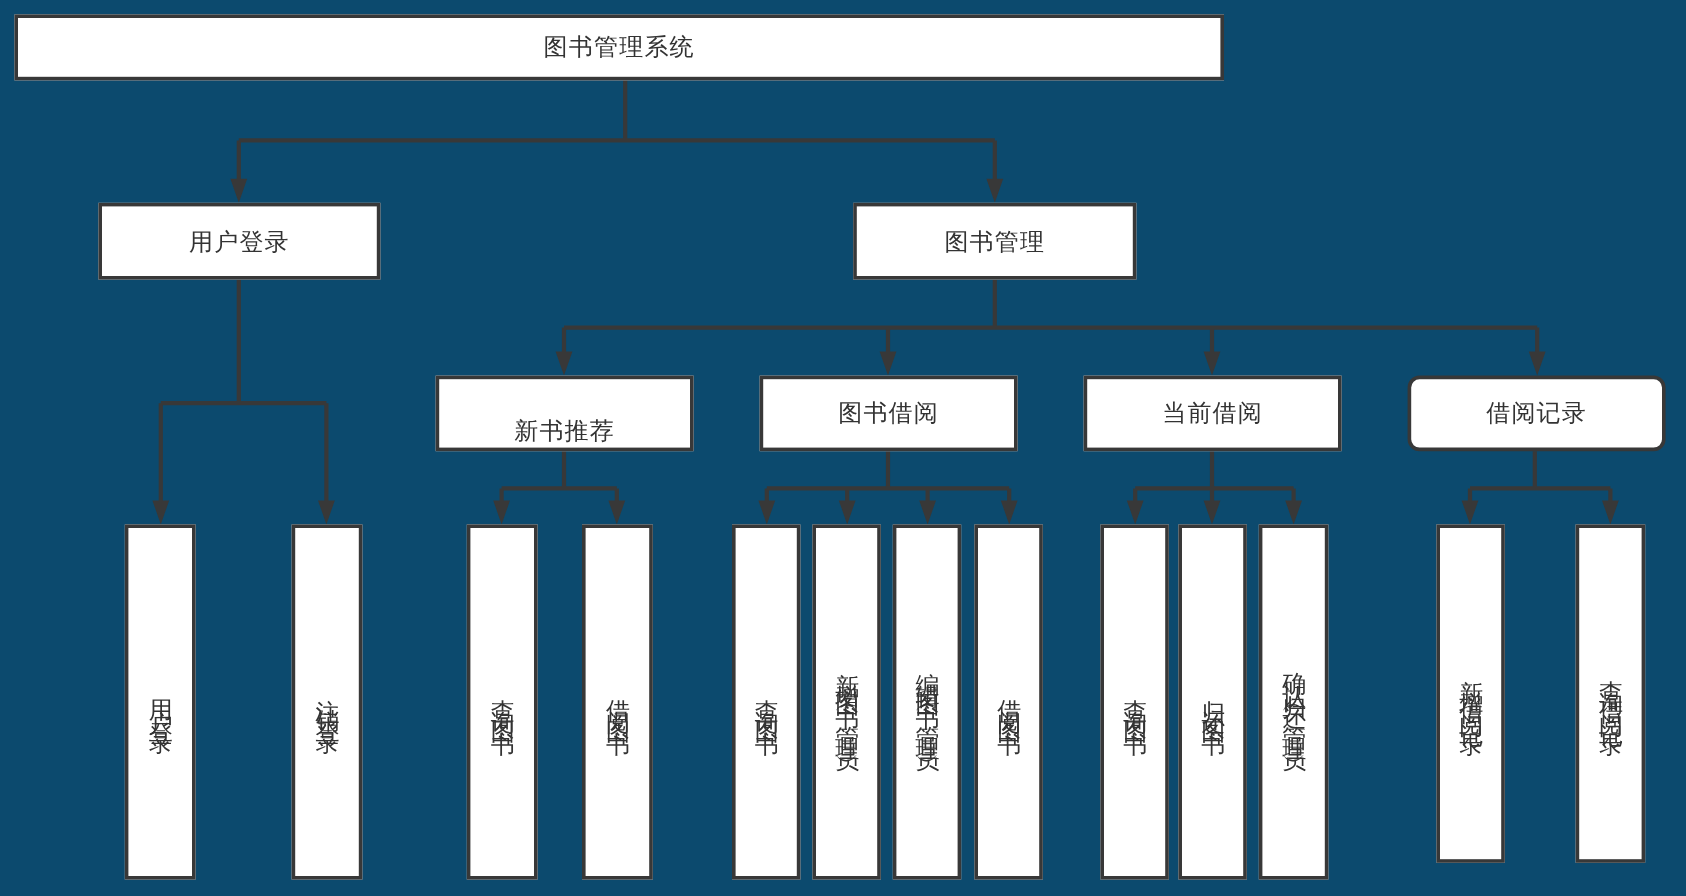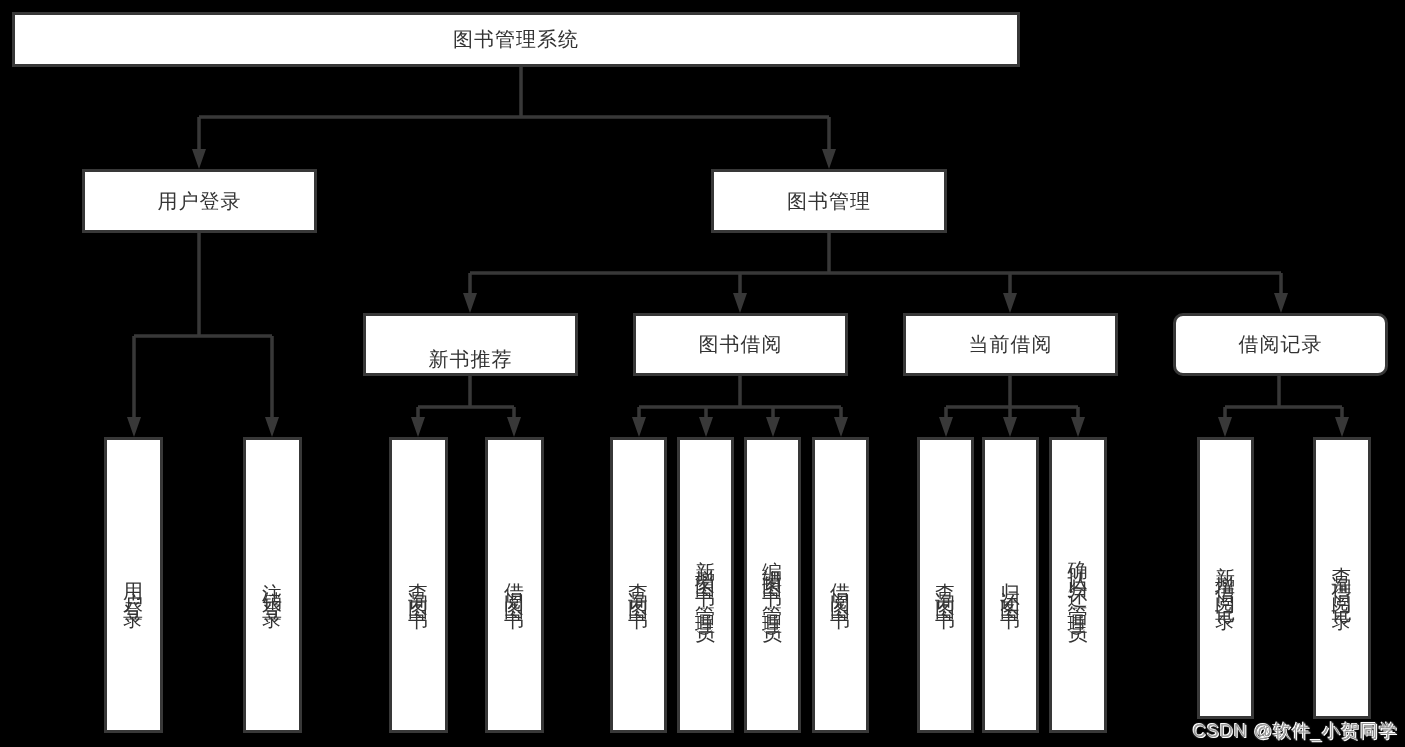--- a/index.html
+++ b/index.html
@@ -1,20 +1,20 @@
 <!DOCTYPE html>
 <html><head>
 <meta charset="utf-8">
 <style>
   html, body { margin: 0; padding: 0; background: #ffffff; }
   .stage {
     position: relative;
     width: 1405px;
     height: 747px;
-    background: #000000;
+    background: #0c4a6e;
     overflow: hidden;
     font-family: "Liberation Sans", sans-serif;
     color: #333333;
   }
   .wires {
     position: absolute;
     left: 0; top: 0;
     width: 1405px; height: 747px;
   }
   .node {
@@ -160,15 +160,14 @@
   <div class="node v leaf l11">
     <span class="vtext">确认归还（管理员）</span>
   </div>
   <div class="node v leaf l12">
     <span class="vtext">新增借阅记录</span>
   </div>
   <div class="node v leaf l13">
     <span class="vtext">查询借阅记录</span>
   </div>
 
-  <div class="watermark">CSDN @软件_小贺同学</div>
 
 </div>
 
 </body></html>

